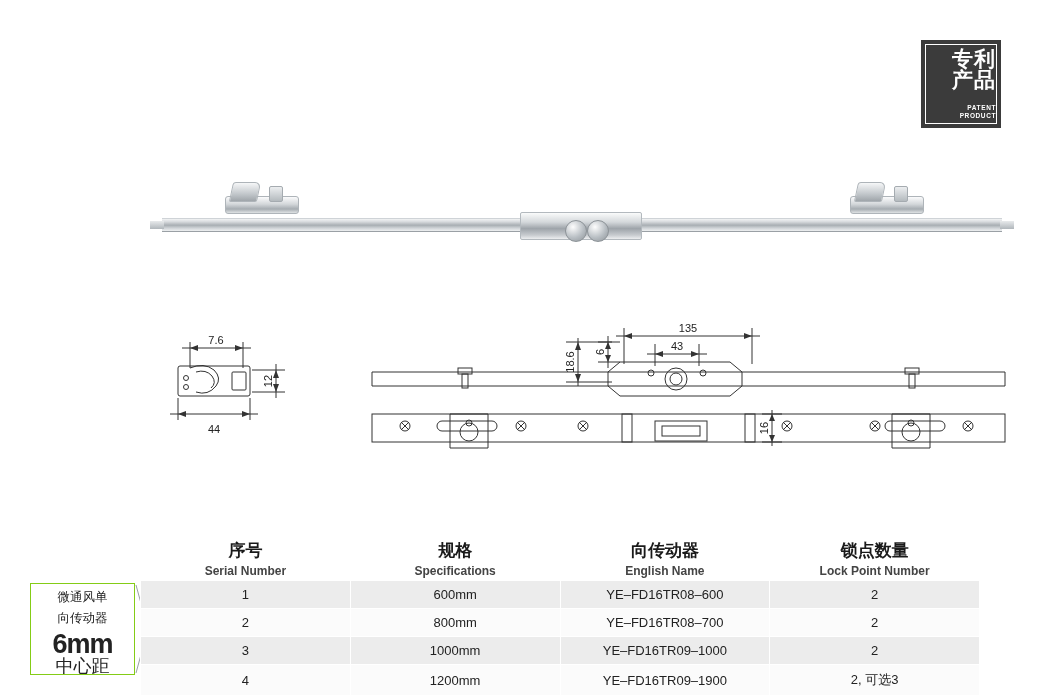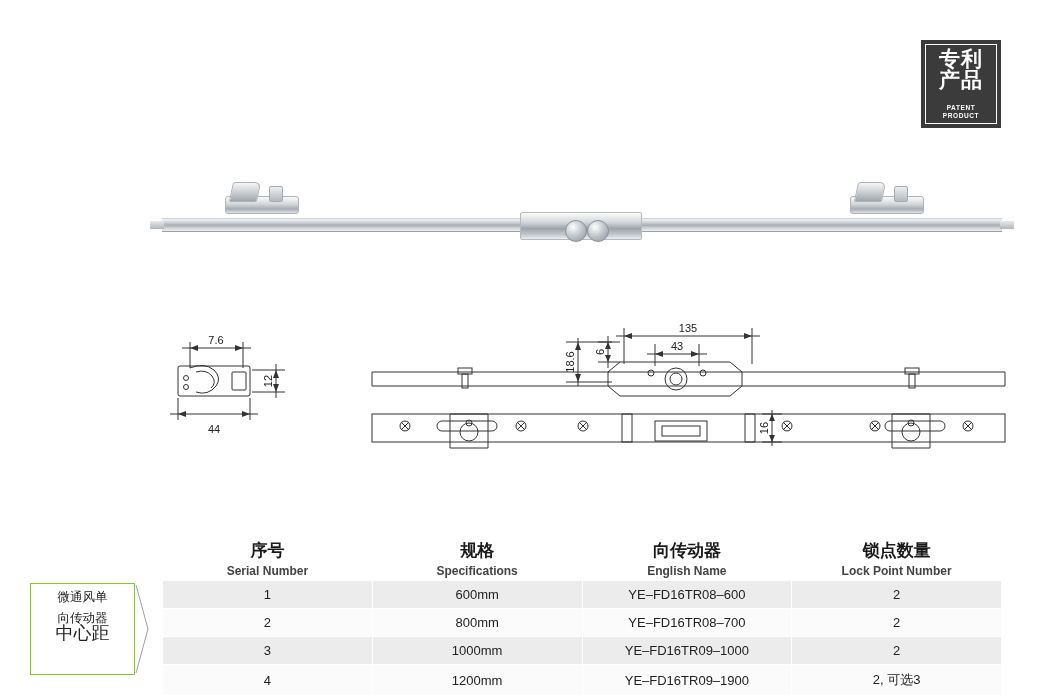--- a/index.html
+++ b/index.html
@@ -16,21 +16,21 @@
   
   .patent-badge{
     position:absolute;left:921px;top:40px;width:80px;height:88px;
     background:#3b3b3b;border:2px solid #3b3b3b;
     box-sizing:border-box;
     display:flex;flex-direction:column;align-items:center;justify-content:center;
     color:#ffffff;
   }
   .patent-badge .inner{
     width:72px;height:80px;border:1px solid #ffffff;
-    display:flex;flex-direction:column;align-items:center;justify-content:center;
+    display:flex;flex-direction:column;align-items:flex-end;justify-content:center;
     box-sizing:border-box;
   }
   .patent-cn{font-size:21px;line-height:21px;font-weight:bold;letter-spacing:1px;}
   .patent-cn2{font-size:21px;line-height:22px;font-weight:bold;letter-spacing:1px;margin-bottom:13px;}
   .patent-en{font-size:6.5px;line-height:8px;letter-spacing:.6px;font-weight:bold;text-align:center;}
 
   
   .top-drawing{position:absolute;left:150px;top:170px;width:870px;height:80px;}
   .bar-main{
     position:absolute;left:12px;top:48px;width:840px;height:12px;
@@ -74,21 +74,21 @@
     position:absolute;left:44px;top:4px;width:12px;height:14px;
     background:linear-gradient(to bottom,#eceef0,#b4babe);border:1px solid #a5abb0;border-radius:2px;
   }
   .kp.left{left:75px;} .kp.right{left:700px;}
 
   
   .tech{position:absolute;left:0;top:320px;width:1038px;height:140px;}
   svg{overflow:visible;}
 
   
-  .table-wrap{position:absolute;left:162px;top:535px;width:840px;}
+  .table-wrap{position:absolute;left:140px;top:535px;width:840px;}
   table{border-collapse:collapse;width:840px;}
   th{
     font-size:17px;font-weight:bold;padding:4px 0 2px 0;text-align:center;
     border:0;
   }
   th .en{display:block;font-size:12px;font-weight:bold;color:#444;margin-top:2px;}
   td{
     font-size:13px;text-align:center;padding:6px 0;border:1px solid #ffffff;
     color:#222;
   }
@@ -257,20 +257,21 @@
         <text transform="translate(574,42) rotate(-90)">18.6</text>
         <text transform="translate(604,32) rotate(-90)">6</text>
         <text transform="translate(768,108) rotate(-90)">16</text>
       </g>
     </svg>
   </div>
 
   <div class="leftlabel">
     <div class="l1">微通风单</div>
     <div class="l1">向传动器</div>
+    <div class="mm">6mm</div>
     <div class="l3">中心距</div>
   </div>
   <svg class="bracket" width="14" height="92" viewBox="0 0 14 92">
     <path d="M0 2 L12 46 L0 90" fill="none" stroke="#9aa0a5" stroke-width="1"></path>
   </svg>
 
   <div class="table-wrap">
     <table>
       <thead>
         <tr class="thead-row">

